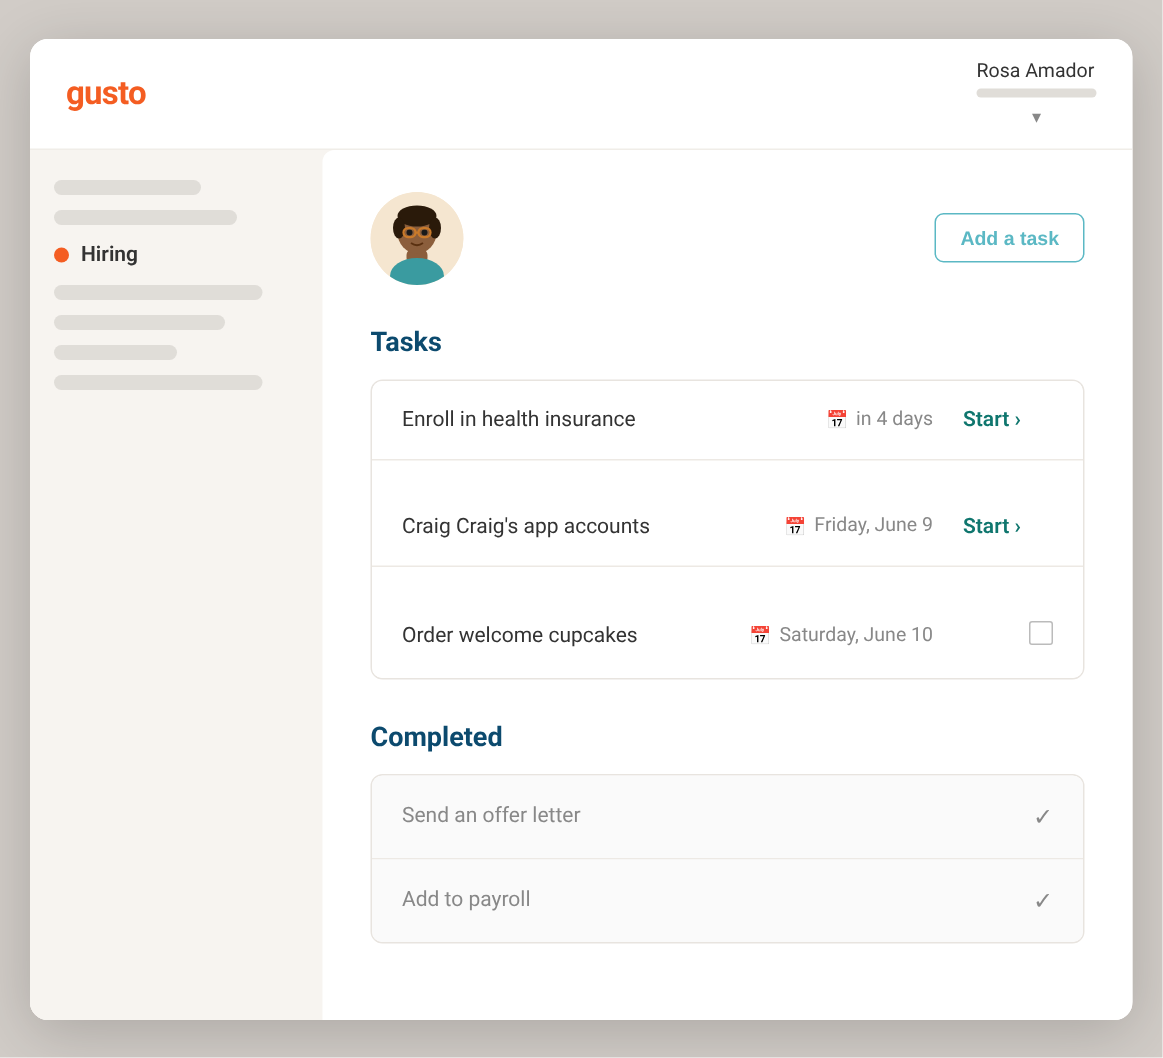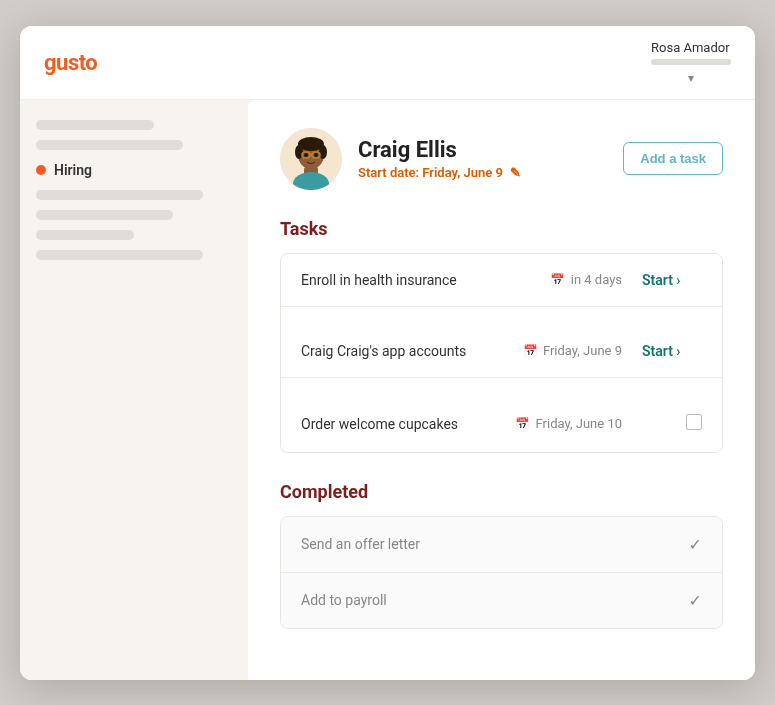--- a/index.html
+++ b/index.html
@@ -56,21 +56,21 @@
       font-size: 12px;
     }
     
     .body {
       display: flex;
       background: #f7f4f0;
       min-height: 580px;
     }
     
     .sidebar {
-      width: 228px;
+      width: 195px;
       background: #f7f4f0;
       padding: 20px 16px;
       flex-shrink: 0;
     }
     .sidebar-placeholder {
       height: 10px;
       background: #e0ddd8;
       border-radius: 5px;
       margin-bottom: 10px;
     }
@@ -159,21 +159,21 @@
       font-size: 13px;
       font-weight: 600;
       padding: 8px 16px;
       border-radius: 6px;
       cursor: pointer;
     }
     
     .section-title {
       font-size: 18px;
       font-weight: 700;
-      color: #7f1d1d;
+      color: #0c4a6e;
       margin-bottom: 14px;
     }
     .task-list {
       display: flex;
       flex-direction: column;
       gap: 18px;
       border: 1px solid #e8e4df;
       border-radius: 8px;
       overflow: hidden;
       margin-bottom: 28px;
@@ -315,28 +315,20 @@
               <circle cx="26" cy="27" r="2" fill="#1a1a1a"></circle>
               <circle cx="36" cy="27" r="2" fill="#1a1a1a"></circle>
 
               <rect x="22" y="24" width="8" height="6" rx="3" fill="none" stroke="#c97a2a" stroke-width="1.5"></rect>
               <rect x="32" y="24" width="8" height="6" rx="3" fill="none" stroke="#c97a2a" stroke-width="1.5"></rect>
               <line x1="30" y1="27" x2="32" y2="27" stroke="#c97a2a" stroke-width="1.5"></line>
 
               <path d="M27 34 Q31 37 35 34" fill="none" stroke="#5a3010" stroke-width="1.2"></path>
             </svg>
           </div>
-          <div class="profile-info">
-            <div class="profile-name">Craig Ellis</div>
-            <div class="profile-start">
-              <span>Start date:</span>
-              <span>Friday, June 9</span>
-              <span class="edit-icon">✎</span>
-            </div>
-          </div>
         </div>
         <button class="add-task-btn">Add a task</button>
       </div>
 
       <div class="section-title">Tasks</div>
       <div class="task-list">
 
         <div class="task-row">
           <div class="task-left">
             <span class="task-name">Enroll in health insurance</span>
@@ -362,21 +354,21 @@
             <span class="start-btn">Start ›</span>
           </div>
         </div>
 
         <div class="task-row">
           <div class="task-left">
             <span class="task-name">Order welcome cupcakes</span>
           </div>
           <div class="task-meta">
             <span class="calendar-icon">📅</span>
-            <span>Friday, June 10</span>
+            <span>Saturday, June 10</span>
           </div>
           <div class="task-action">
             <span class="checkbox-empty"></span>
           </div>
         </div>
       </div>
 
       <div class="section-title">Completed</div>
       <div class="completed-list">
 

